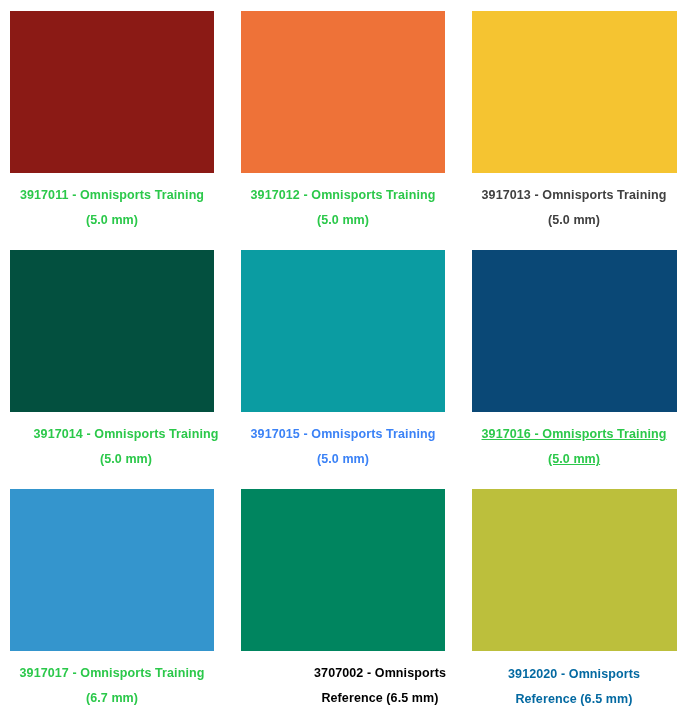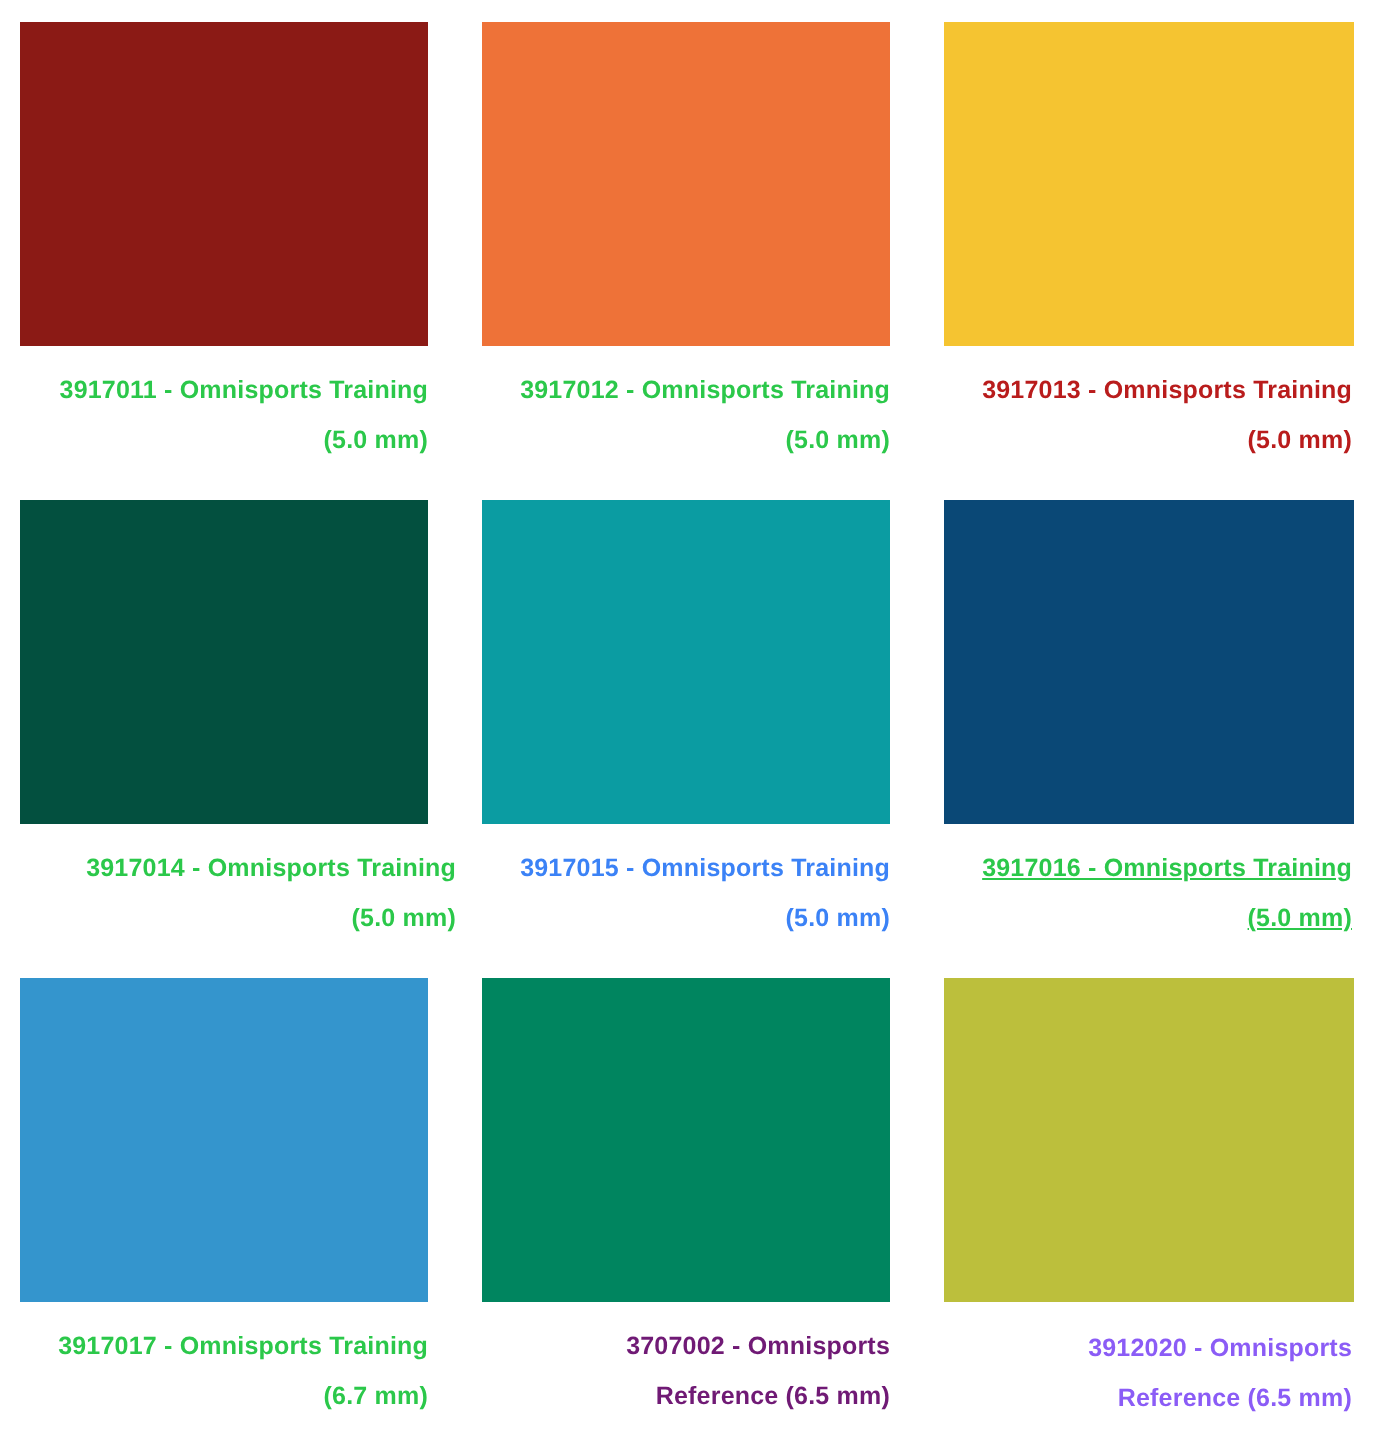--- a/index.html
+++ b/index.html
@@ -47,21 +47,21 @@
   .swatch-label {
     display: block;
     margin-top: 10px;
     color: #2bc84a;
     font-family: "Liberation Sans", sans-serif;
     font-size: 12.5px;
     font-weight: bold;
     line-height: 25px;
     letter-spacing: 0.1px;
     white-space: pre-line;
-    text-align: right;
+    text-align: center;
     width: 204px;
   }
 </style>
 </head>
 <body style="background: rgb(255, 255, 255);">
 
 <div class="swatch-grid">
 
   <div class="swatch-cell">
     <span class="swatch-chip" style="background-color:#8b1a15;"></span>
@@ -70,21 +70,21 @@
   </div>
 
   <div class="swatch-cell">
     <span class="swatch-chip" style="background-color:#ee7238;"></span>
     <span class="swatch-label" style="color: rgb(43, 200, 74);">3917012 - Omnisports Training
 (5.0 mm)</span>
   </div>
 
   <div class="swatch-cell">
     <span class="swatch-chip" style="background-color:#f5c431;"></span>
-    <span class="swatch-label" style="color: #b91c1c;">3917013 - Omnisports Training
+    <span class="swatch-label" style="color: #404040;">3917013 - Omnisports Training
 (5.0 mm)</span>
   </div>
 
   <div class="swatch-cell">
     <span class="swatch-chip" style="background-color:#03503f;"></span>
     <span class="swatch-label" style="color: rgb(43, 200, 74); margin-left: 14px;">3917014 - Omnisports Training
 (5.0 mm)</span>
   </div>
 
   <div class="swatch-cell">
@@ -100,23 +100,23 @@
   </div>
 
   <div class="swatch-cell">
     <span class="swatch-chip" style="background-color:#3495cd;"></span>
     <span class="swatch-label" style="color: rgb(43, 200, 74);">3917017 - Omnisports Training
 (6.7 mm)</span>
   </div>
 
   <div class="swatch-cell">
     <span class="swatch-chip" style="background-color:#00855f;"></span>
-    <span class="swatch-label" style="color: #701a75;">3707002 - Omnisports
+    <span class="swatch-label" style="color: #000000; margin-left: 37px;">3707002 - Omnisports
 Reference (6.5 mm)</span>
   </div>
 
   <div class="swatch-cell">
     <span class="swatch-chip" style="background-color:#bcbf3c;"></span>
-    <span class="swatch-label" style="color: #8b5cf6; margin-top: 11px;">3912020 - Omnisports
+    <span class="swatch-label" style="color: #0369a1; margin-top: 11px;">3912020 - Omnisports
 Reference (6.5 mm)</span>
   </div>
 
 </div>
 
 </body></html>

